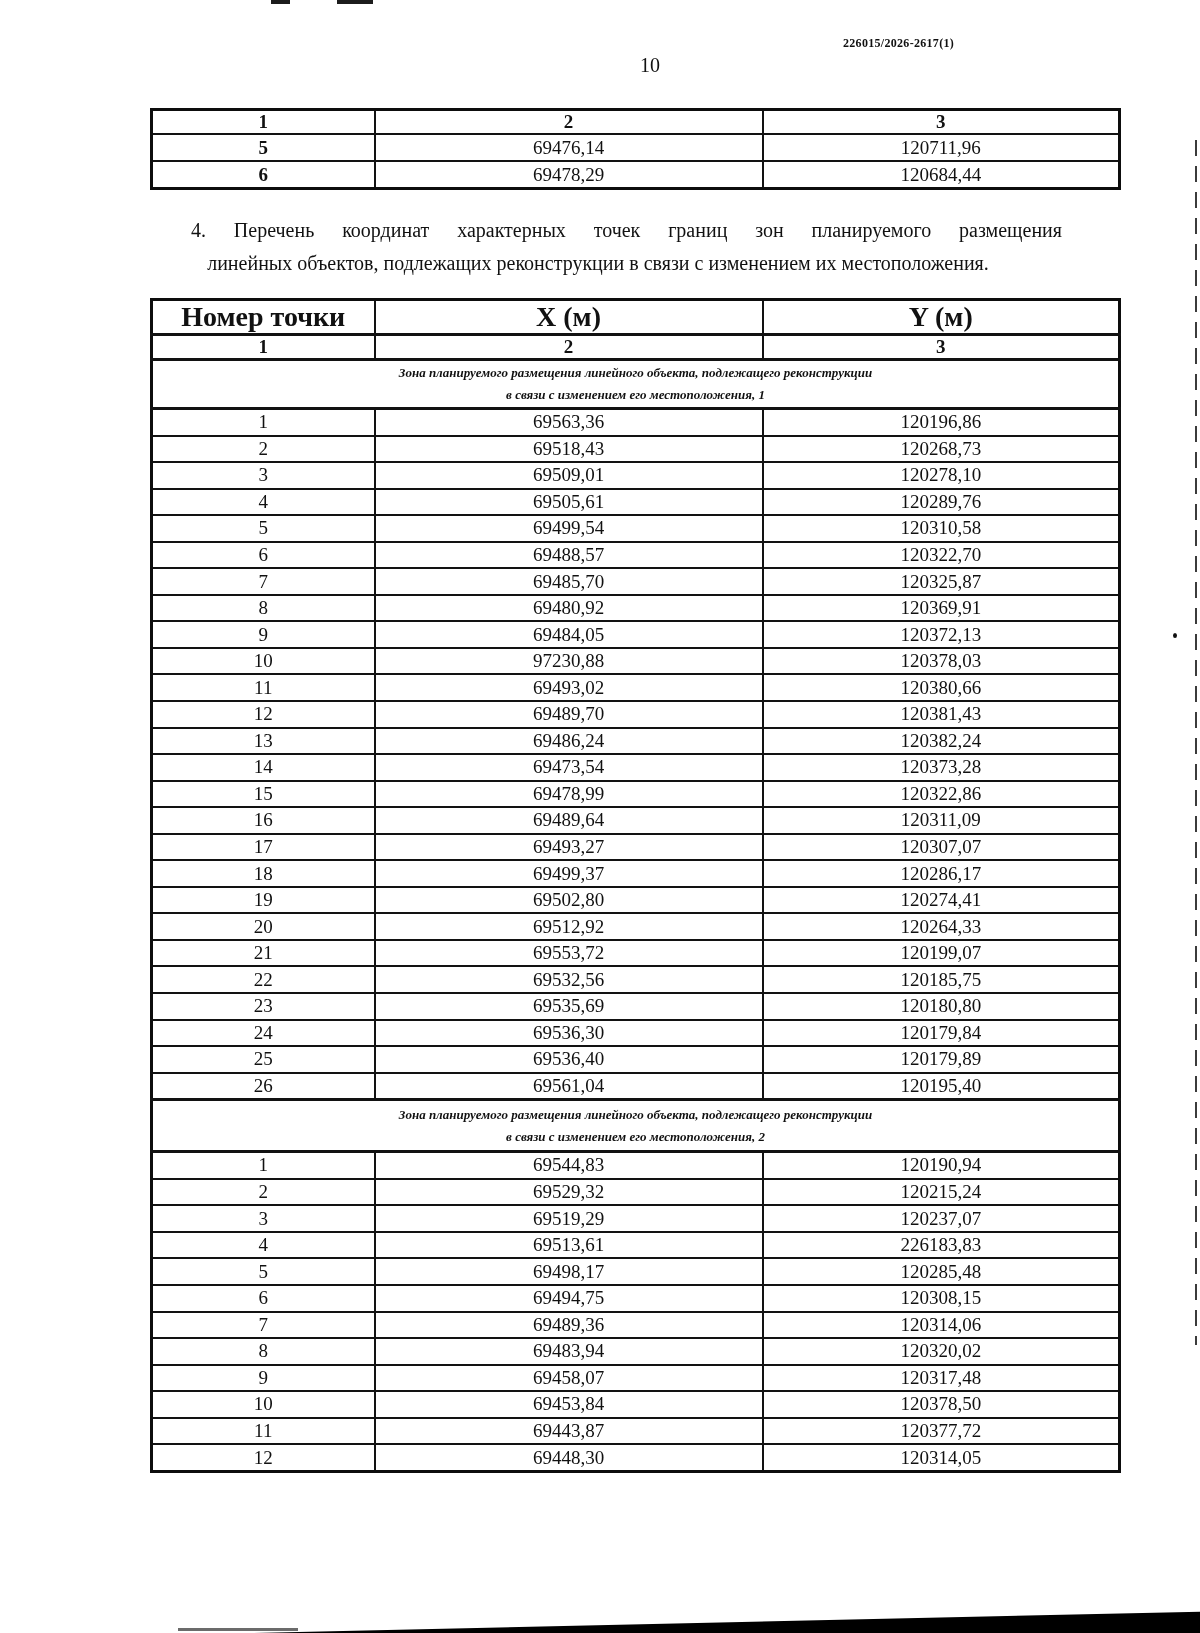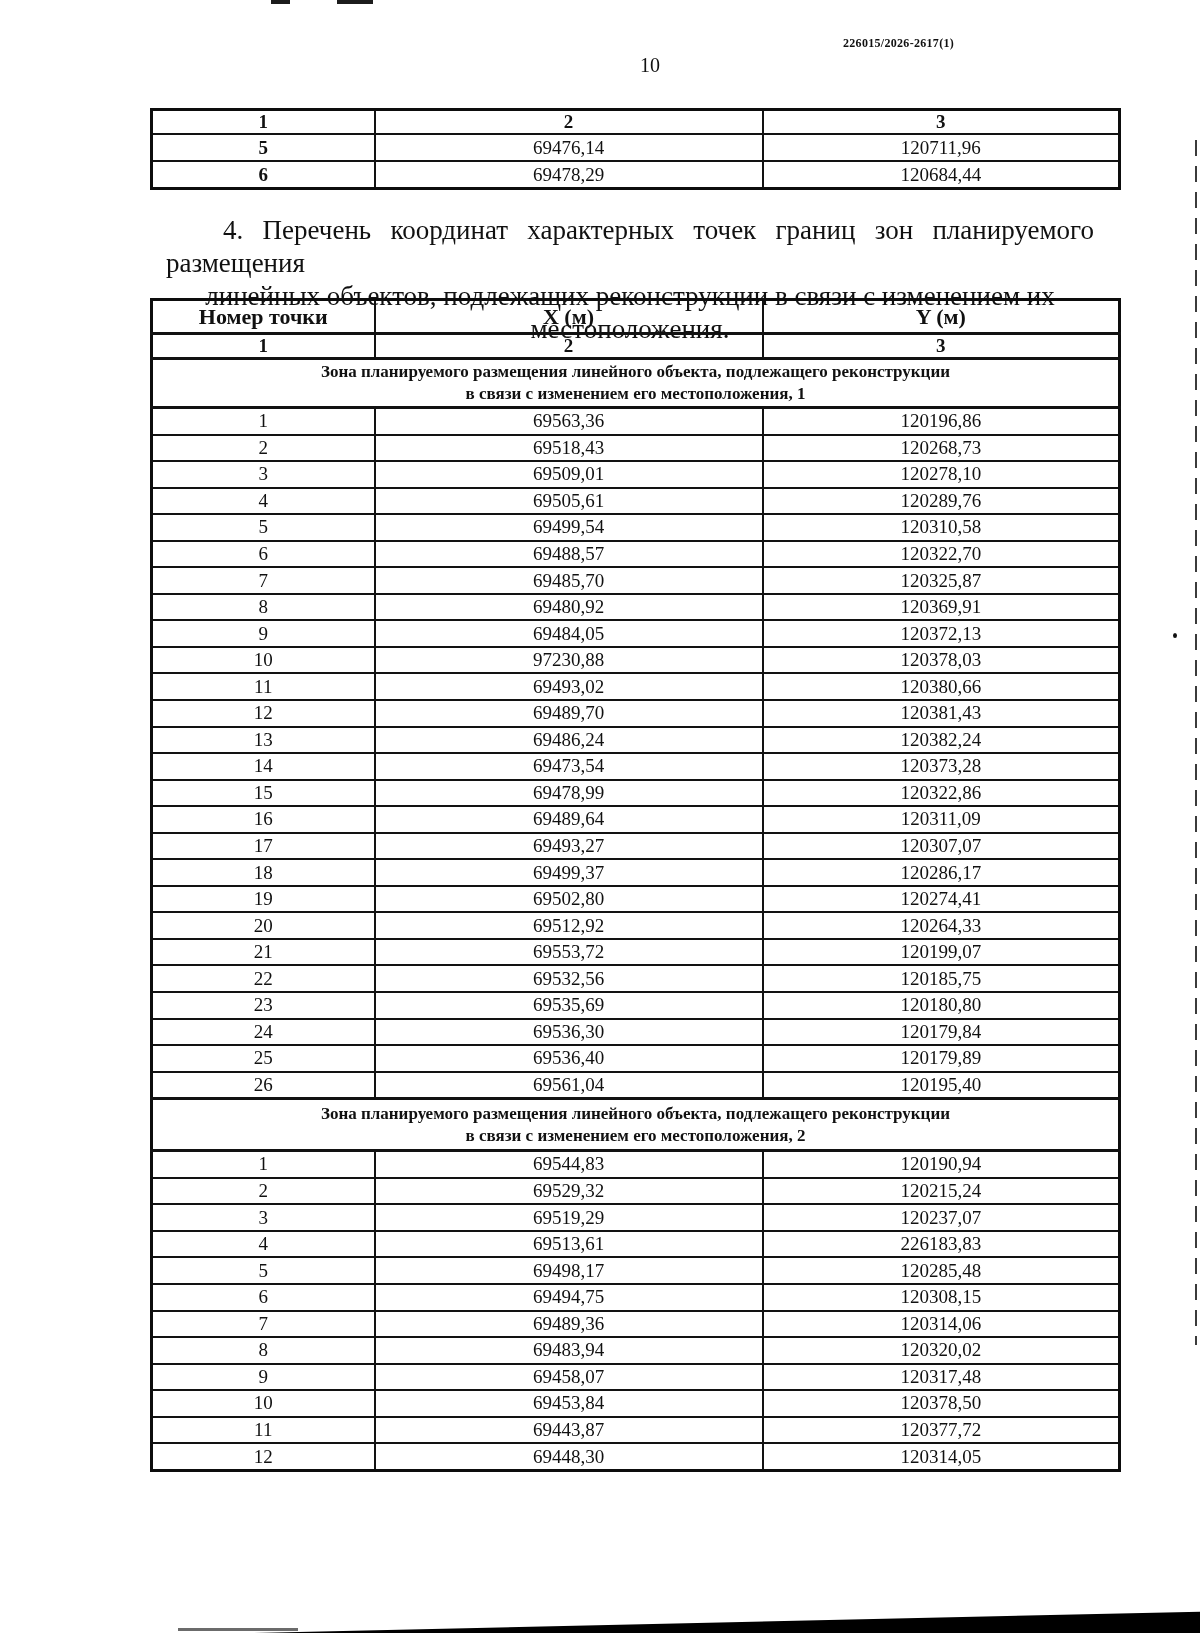--- a/index.html
+++ b/index.html
@@ -42,40 +42,40 @@
     overflow:hidden;
     white-space:nowrap;
   }
   .tbl-prev { top:108px; }
   .tbl-prev td { height:25px; }
   .tbl-prev .colnum-row td { height:22px; font-weight:bold; }
   .tbl-prev tbody.data td:first-child { font-weight:bold; }
 
   .tbl-main { top:298px; }
   .tbl-main .head-row th {
-    height:31px; font-size:22px; font-weight:bold;
+    height:31px; font-size:28px; font-weight:bold;
     border-bottom-width:3px;
   }
   .tbl-main .colnum-row td { height:22px; font-weight:bold; border-bottom-width:3px; }
   .tbl-main tbody.data td { height:24.55px; }
   td.zone-cell {
     padding:1px 6px;
     font-weight:bold;
-    font-size:17px;
+    font-size:13px;
     white-space:normal;
-    border-top-width:3px; border-bottom-width:3px;
+    border-top-width:3px; border-bottom-width:3px;font-style:italic;
   }
   td.zone-cell .zl { text-align:center; line-height:22px; }
   .zone-cell-1 { height:43px; }
   .zone-cell-2 { height:47px; }
 
   
   .para {
-    position:absolute; left:166px; top:214px; width:928px;
-    font-size:27px; line-height:33px;
+    position:absolute; left:134px; top:214px; width:928px;
+    font-size:20px; line-height:33px;
   }
   .para .l1 { text-indent:57px; text-align:justify; text-align-last:justify; }
   .para .l2 { text-align:center; }
 
   
   .top-mark { position:absolute; background:#1c1c1c; }
   .top-mark.m1 { left:271px; top:0; width:19px; height:4px; }
   .top-mark.m2 { left:337px; top:0; width:36px; height:4px; }
   .margin-dash-line {
     position:absolute; left:1195px; top:140px; width:2px; height:1205px;

